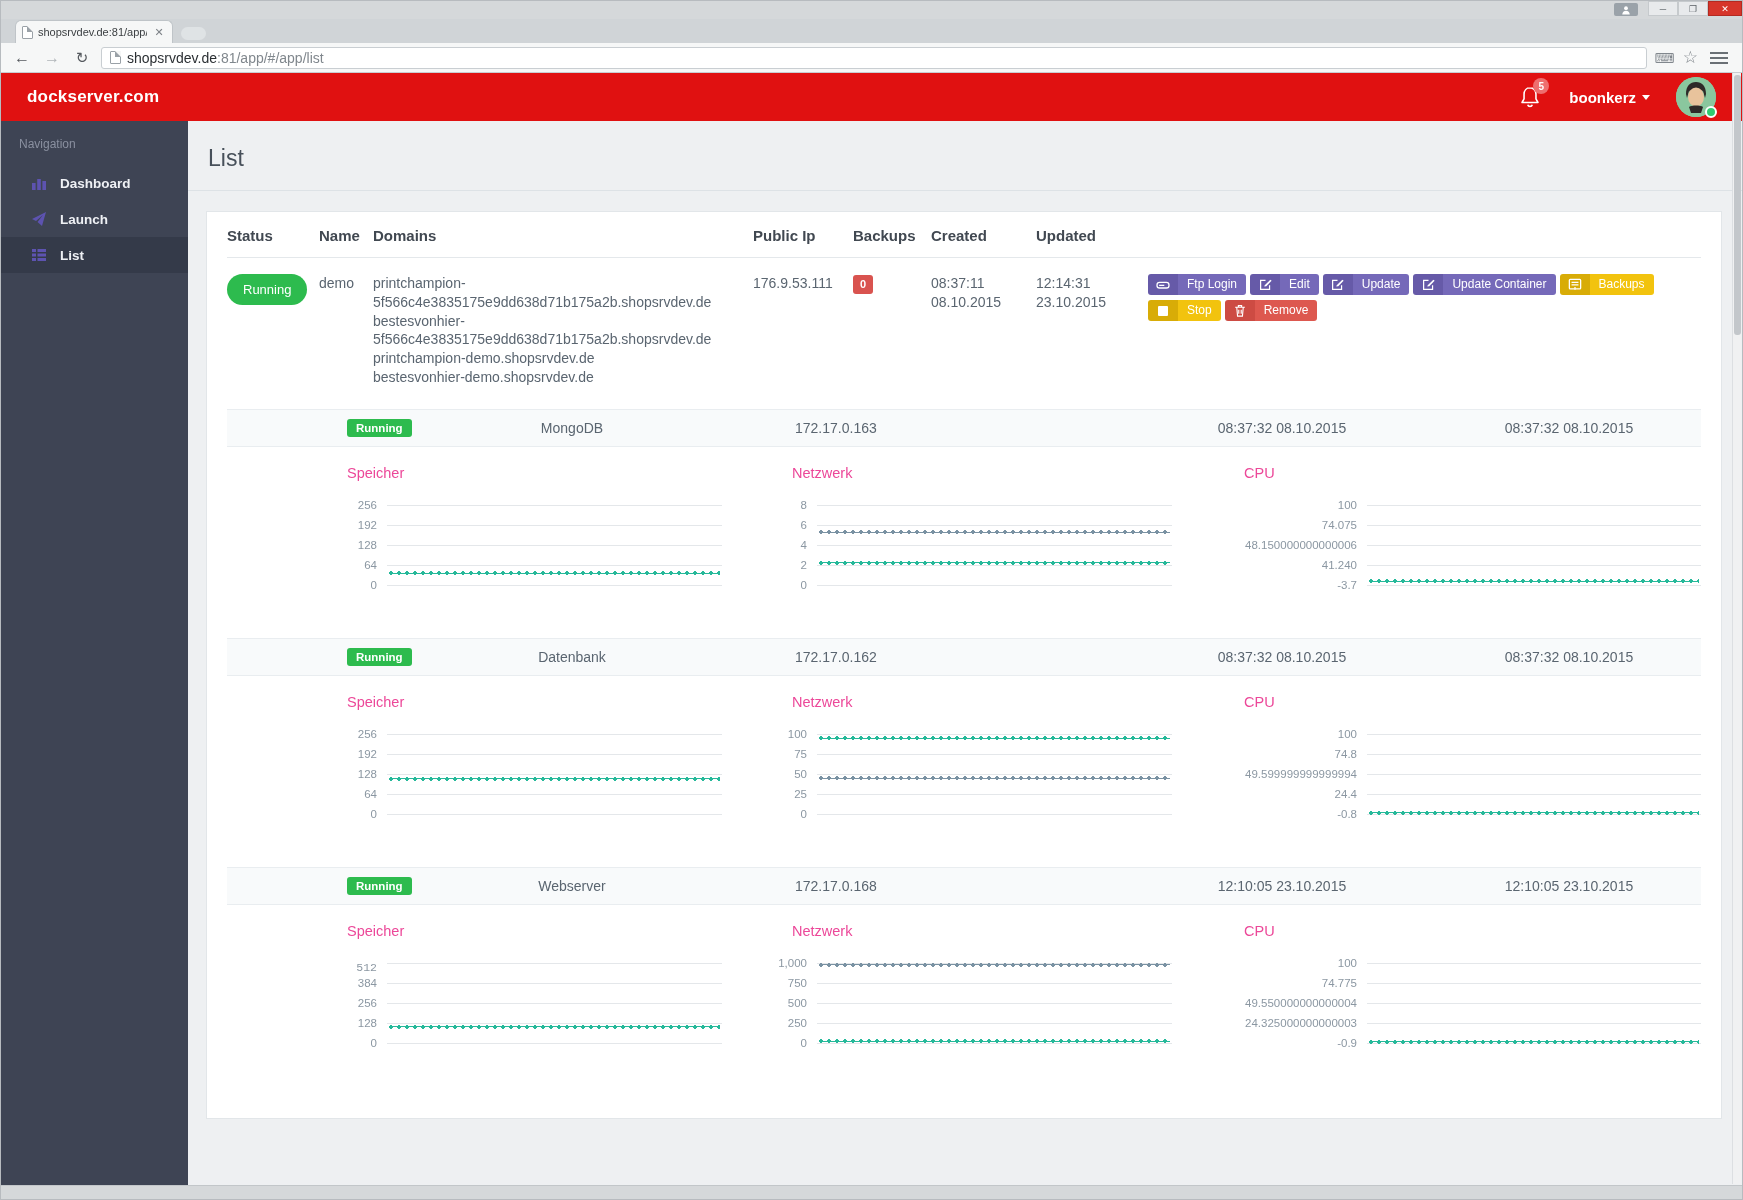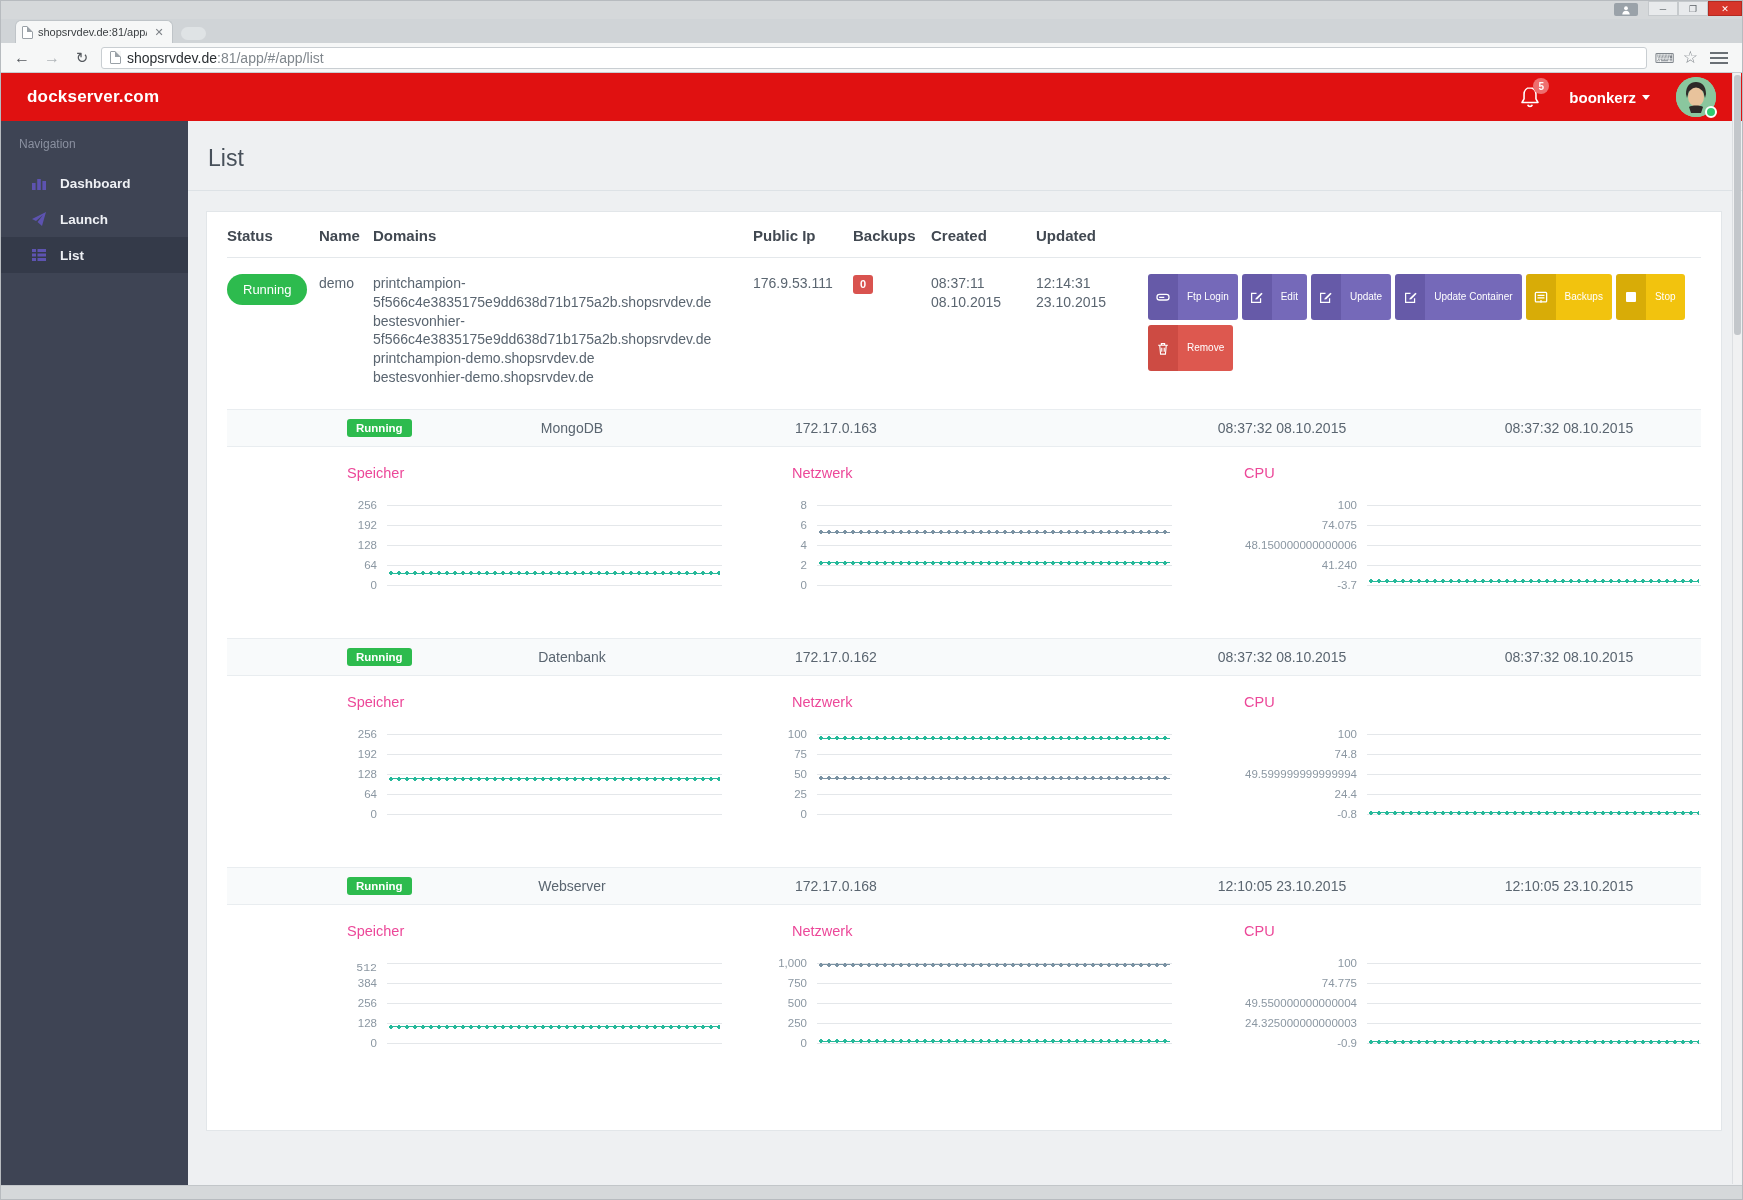--- a/index.html
+++ b/index.html
@@ -51,30 +51,30 @@
   .side-item{height:36px;display:flex;align-items:center;padding-left:30px;gap:13px;color:#eef0f4;font-size:13.5px;font-weight:bold;cursor:pointer}
   .side-item.active{background:#343a49}
   .side-icon{width:16px;height:16px;color:#5d53b0;flex:0 0 auto}
   .content{flex:1;overflow:hidden}
   .content-head{padding:24px 20px 18px;border-bottom:1px solid #dde2e6}
   .page-title{font-size:23px;font-weight:400;color:#47505a}
 
   
   .panel{margin:20px 20px 0 18px;background:#fff;border:1px solid #e2e6e9}
   .panel-head{padding:15px 20px;border-bottom:1px solid #e4e8eb;font-size:15px;color:#555d66}
-  .panel-body{padding:0 20px 34px}
+  .panel-body{padding:0 20px 22px}
   .trow{display:grid;grid-template-columns:92px 54px 380px 100px 78px 105px 112px 1fr;align-items:start}
   .thead{padding:15px 0 13px;border-bottom:1px solid #e4e8eb;font-size:15px;font-weight:bold;color:#414851}
   .app-row{padding:16px 0 22px;font-size:14px;color:#5a6570;line-height:1.34}
   .pill{display:inline-block;background:#2dbb4e;color:#fff;font-size:13px;padding:7px 16px;border-radius:17px}
   .badge-sm{display:inline-block;background:#2dbb4e;color:#fff;font-size:11.5px;font-weight:bold;padding:3px 9px;border-radius:3px}
   .count-badge{display:inline-block;background:#d9534f;color:#fff;font-size:11px;font-weight:bold;padding:2px 7px;border-radius:3px}
   .domains{overflow-wrap:break-word;word-wrap:break-word}
   .actions{display:flex;flex-wrap:wrap;gap:5px 4px;padding-right:4px}
-  .btn{display:inline-flex;align-items:stretch;height:46px;border-radius:3px;overflow:hidden;color:#fff;font-size:10px;cursor:pointer}
+  .btn{display:inline-flex;align-items:stretch;height:21px;border-radius:3px;overflow:hidden;color:#fff;font-size:12px;cursor:pointer}
   .btn .ic{width:30px;display:flex;align-items:center;justify-content:center}
   .btn .lb{display:flex;align-items:center;padding:0 9px}
   .btn.purple .lb{background:#7569b9}.btn.purple .ic{background:#665aa8}
   .btn.yellow .lb{background:#f2c30e}.btn.yellow .ic{background:#d8ac07}
   .btn.red .lb{background:#dd584f}.btn.red .ic{background:#cd4b43}
   .sq-icon{width:10px;height:10px;background:#fff;border-radius:1px}
 
   
   .section{border-top:1px solid #e9edf0}
   .sec-row{display:grid;grid-template-columns:110px 230px 440px 310px 1fr;align-items:center;

